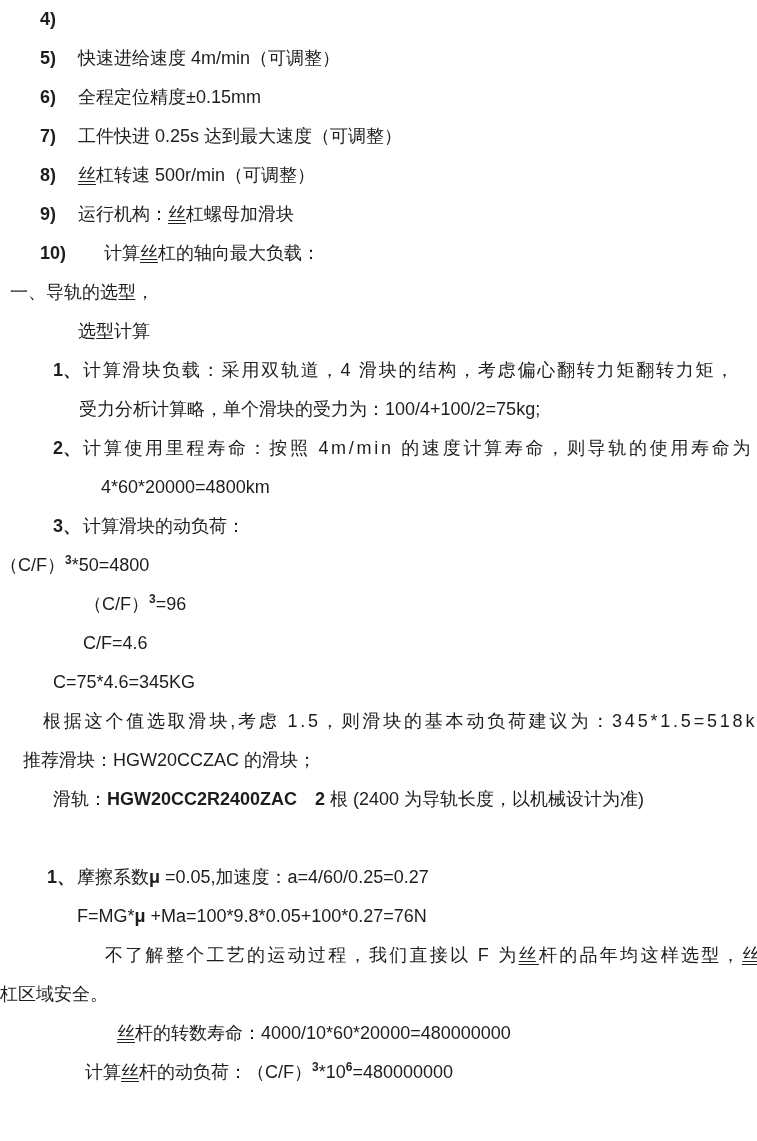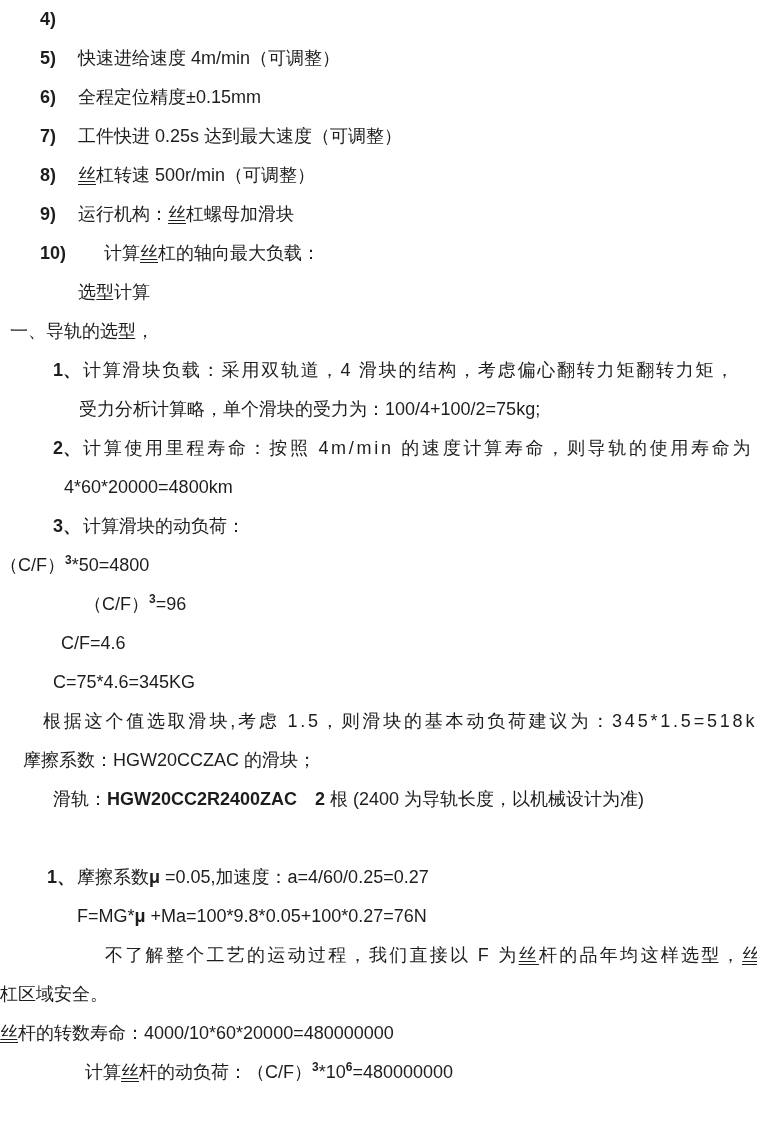--- a/index.html
+++ b/index.html
@@ -39,34 +39,34 @@
 <body>
 
 <div class="page">
     <div class="line" style="padding-left: 78px;"><span class="marker" style="left: 40px;">4)</span></div>
     <div class="line" style="padding-left: 78px;"><span class="marker" style="left: 40px;">5)</span><span>快速进给速度 4m/min（可调整）</span></div>
     <div class="line" style="padding-left: 78px;"><span class="marker" style="left: 40px;">6)</span><span>全程定位精度±0.15mm</span></div>
     <div class="line" style="padding-left: 78px;"><span class="marker" style="left: 40px;">7)</span><span>工件快进 0.25s 达到最大速度（可调整）</span></div>
     <div class="line" style="padding-left: 78px;"><span class="marker" style="left: 40px;">8)</span><span class="u">丝</span><span>杠转速 500r/min（可调整）</span></div>
     <div class="line" style="padding-left: 78px;"><span class="marker" style="left: 40px;">9)</span><span>运行机构：</span><span class="u">丝</span><span>杠螺母加滑块</span></div>
     <div class="line" style="padding-left: 104px;"><span class="marker" style="left: 40px;">10)</span><span>计算</span><span class="u">丝</span><span>杠的轴向最大负载：</span></div>
+    <div class="line" style="padding-left: 10px;"><span>一、导轨的选型，</span></div>
     <div class="line" style="padding-left: 78px;"><span>选型计算</span></div>
-    <div class="line" style="padding-left: 10px;"><span>一、导轨的选型，</span></div>
     <div class="line" style="padding-left: 83px; letter-spacing: 1.8px;"><span class="marker" style="left: 53px;">1、</span><span>计算滑块负载：采用双轨道，4 滑块的结构，考虑偏心翻转力矩翻转力矩，</span></div>
     <div class="line" style="padding-left: 79px;"><span>受力分析计算略，单个滑块的受力为：100/4+100/2=75kg;</span></div>
     <div class="line" style="padding-left: 83px; letter-spacing: 2.7px;"><span class="marker" style="left: 53px;">2、</span><span>计算使用里程寿命：按照 4m/min 的速度计算寿命，则导轨的使用寿命为</span></div>
-    <div class="line" style="padding-left: 64px;"><span>4*60*20000=4800km</span></div>
+    <div class="line" style="padding-left: 64px; margin-left: 37px;"><span>4*60*20000=4800km</span></div>
     <div class="line" style="padding-left: 83px;"><span class="marker" style="left: 53px;">3、</span><span>计算滑块的动负荷：</span></div>
     <div class="line" style=""><span>（C/F）</span><span class="sup">3</span><span>*50=4800</span></div>
     <div class="line" style="padding-left: 84px;"><span>（C/F）</span><span class="sup">3</span><span>=96</span></div>
-    <div class="line" style="padding-left: 61px;"><span>C/F=4.6</span></div>
+    <div class="line" style="padding-left: 83px;"><span>C/F=4.6</span></div>
     <div class="line" style="padding-left: 53px;"><span>C=75*4.6=345KG</span></div>
     <div class="line" style="padding-left: 43px; letter-spacing: 2.8px;"><span>根据这个值选取滑块,考虑 1.5，则滑块的基本动负荷建议为：345*1.5=518kg,</span></div>
-    <div class="line" style="padding-left: 23px;"><span>摩擦系数：HGW20CCZAC 的滑块；</span></div>
+    <div class="line" style="padding-left: 23px;"><span>推荐滑块：HGW20CCZAC 的滑块；</span></div>
     <div class="line" style="padding-left: 53px;"><span>滑轨：</span><span class="b">HGW20CC2R2400ZAC　2</span><span> 根 (2400 为导轨长度，以机械设计为准)</span></div>
     <div class="line" style="padding-left: 0px;"></div>
     <div class="line" style="padding-left: 77px;"><span class="marker" style="left: 47px;">1、</span><span>摩擦系数</span><span class="b">μ</span><span> =0.05,加速度：a=4/60/0.25=0.27</span></div>
     <div class="line" style="padding-left: 77px;"><span>F=MG*</span><span class="b">μ</span><span> +Ma=100*9.8*0.05+100*0.27=76N</span></div>
     <div class="line" style="padding-left: 77px; letter-spacing: 2.3px; margin-left: 28px;"><span>不了解整个工艺的运动过程，我们直接以 F 为</span><span class="u">丝</span><span>杆的品年均这样选型，</span><span class="u">丝</span></div>
     <div class="line" style=""><span>杠区域安全。</span></div>
-    <div class="line" style=""><span class="u">丝</span><span>杆的转数寿命：4000/10*60*20000=480000000</span></div>
+    <div class="line" style="padding-left: 77px; margin-left: 40px;"><span class="u">丝</span><span>杆的转数寿命：4000/10*60*20000=480000000</span></div>
     <div class="line" style="padding-left: 85px;"><span>计算</span><span class="u">丝</span><span>杆的动负荷：（C/F）</span><span class="sup">3</span><span>*10</span><span class="sup">6</span><span>=480000000</span></div>
   </div>
 
 </body></html>

